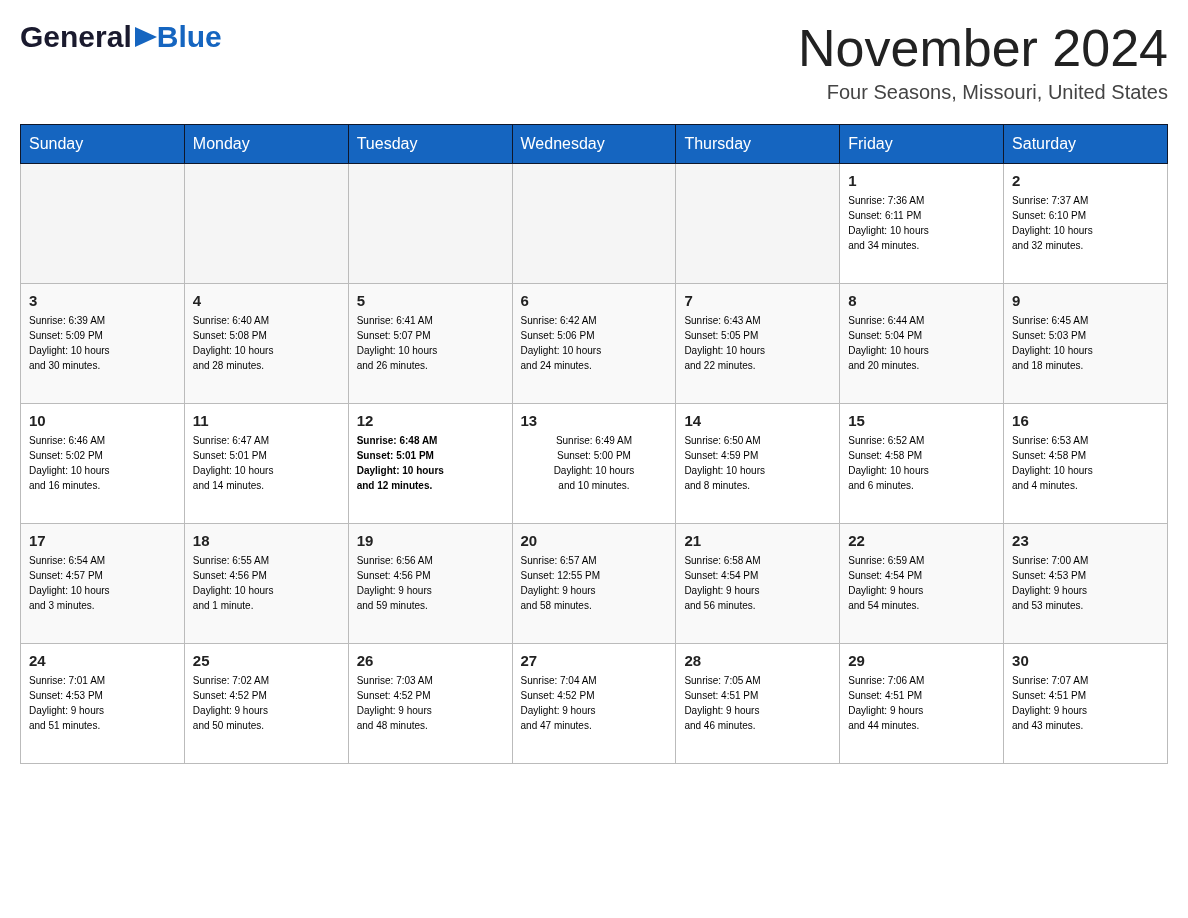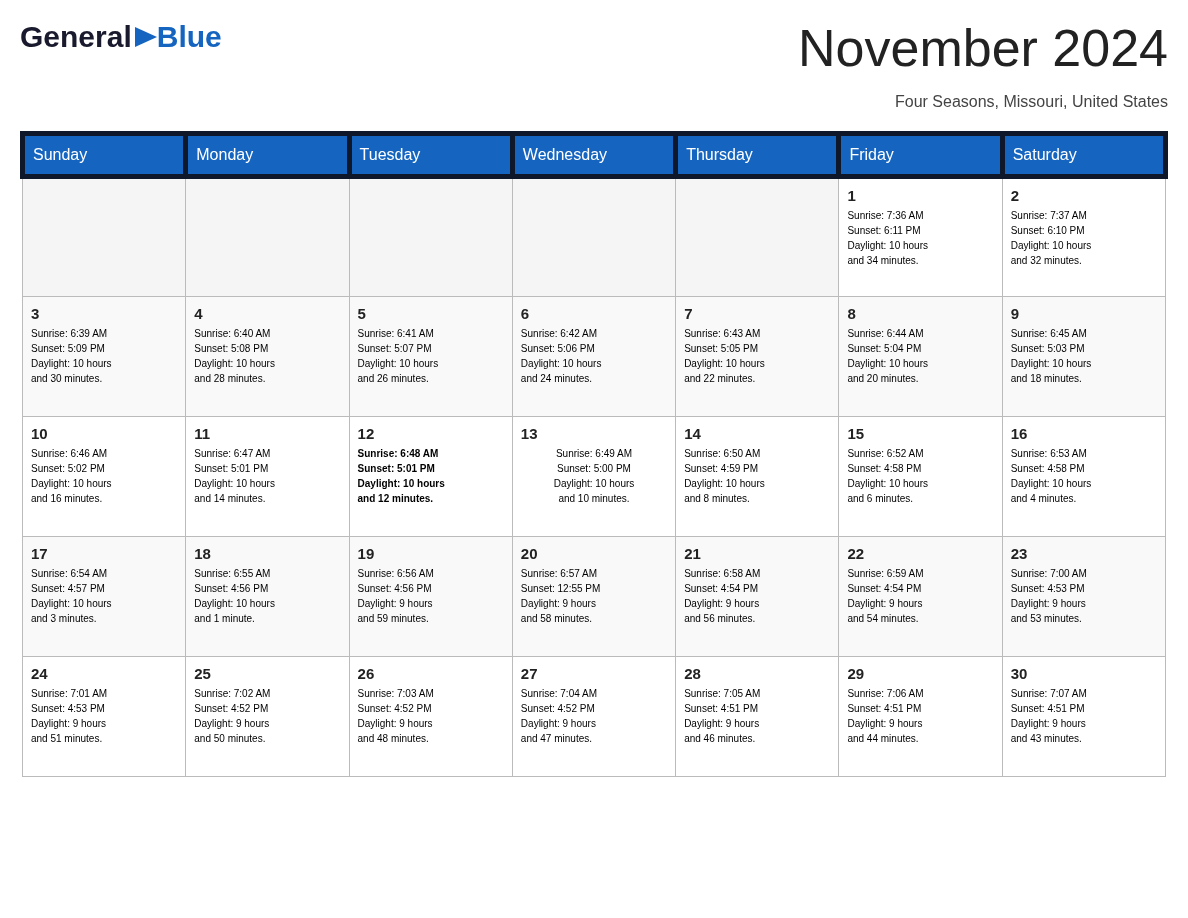--- a/index.html
+++ b/index.html
@@ -23,37 +23,37 @@
     .title-section {
       text-align: right;
     }
     .month-title {
       font-size: 52px;
       font-weight: normal;
       color: #222;
       line-height: 1.1;
     }
     .location {
-      font-size: 16px;
+      font-size: 20px;
       color: #444;
-      margin-top: 16px;
+      margin-top: 4px;
     }
     .calendar {
       width: 100%;
       border-collapse: collapse;
       border: 1px solid #999;
     }
     .calendar th {
       background-color: #1565c0;
       color: #fff;
       padding: 10px 8px;
       font-size: 16px;
       font-weight: normal;
       text-align: left;
-      border: 5px solid #0f172a;
+      border: 1px solid #0f172a;
     }
     .calendar td {
       vertical-align: top;
       padding: 8px;
       border: 1px solid #bbb;
       width: calc(100% / 7);
       height: 120px;
       font-size: 13px;
       color: #333;
       background: #fff;

